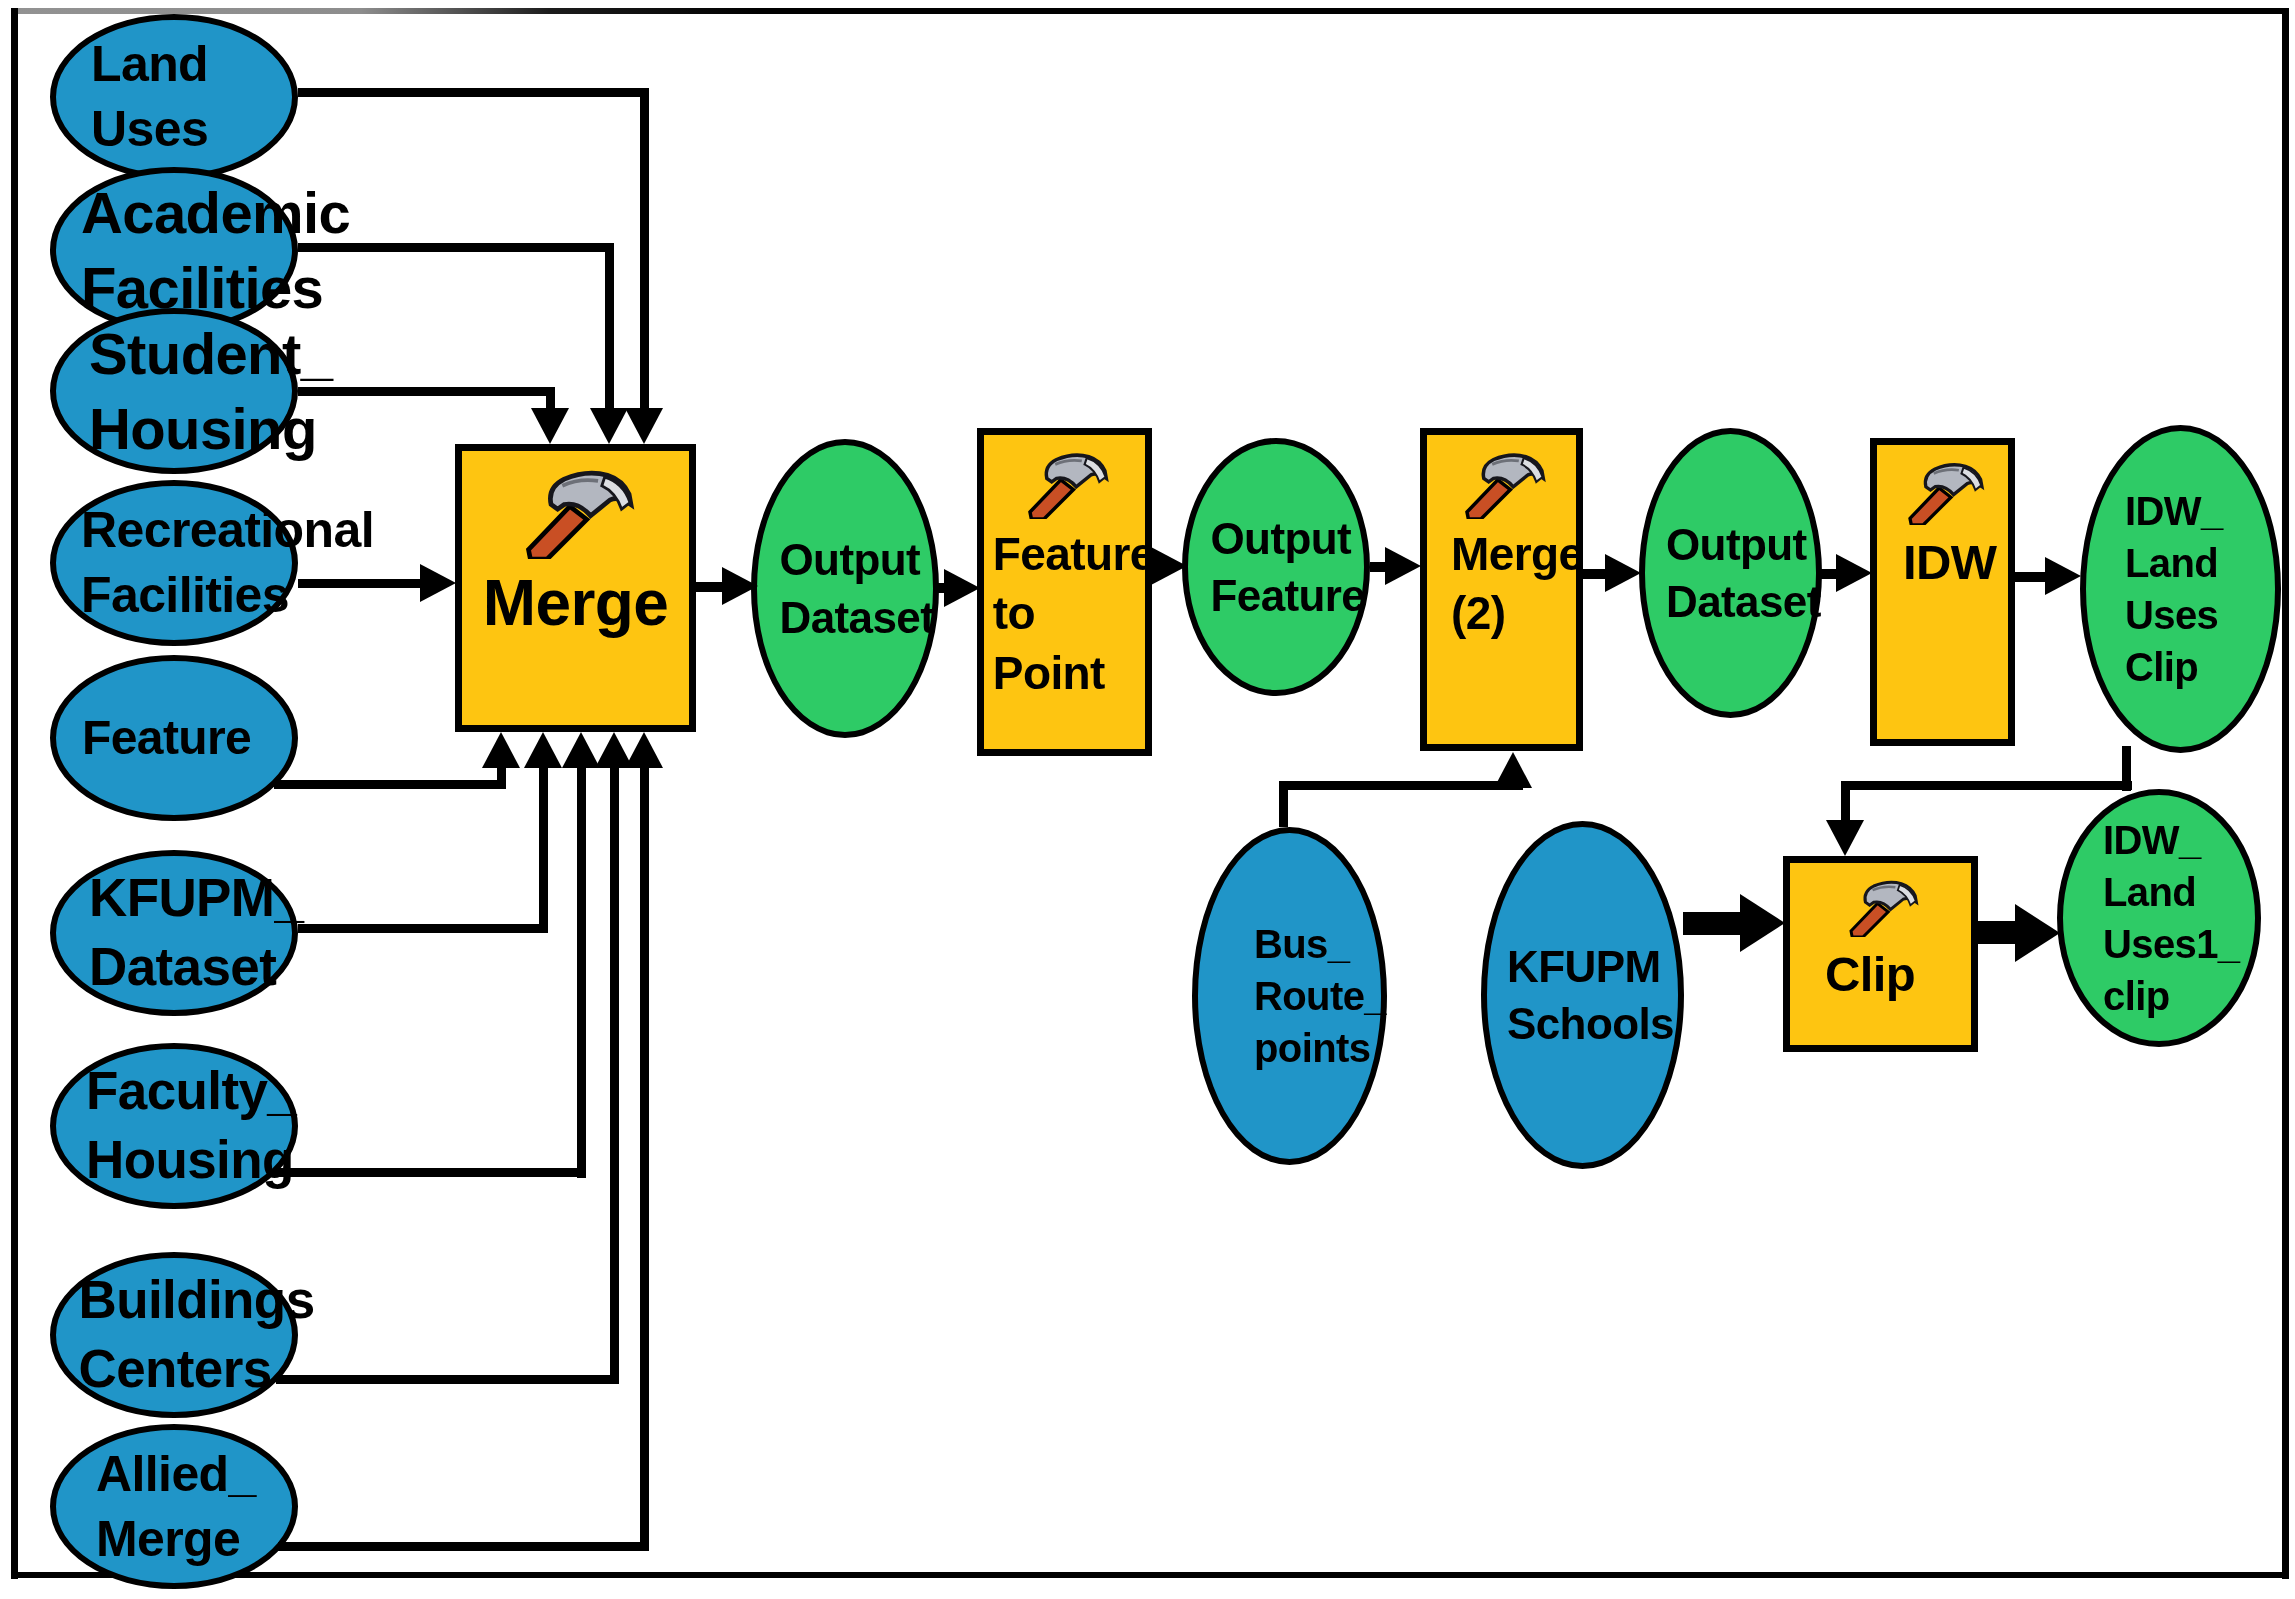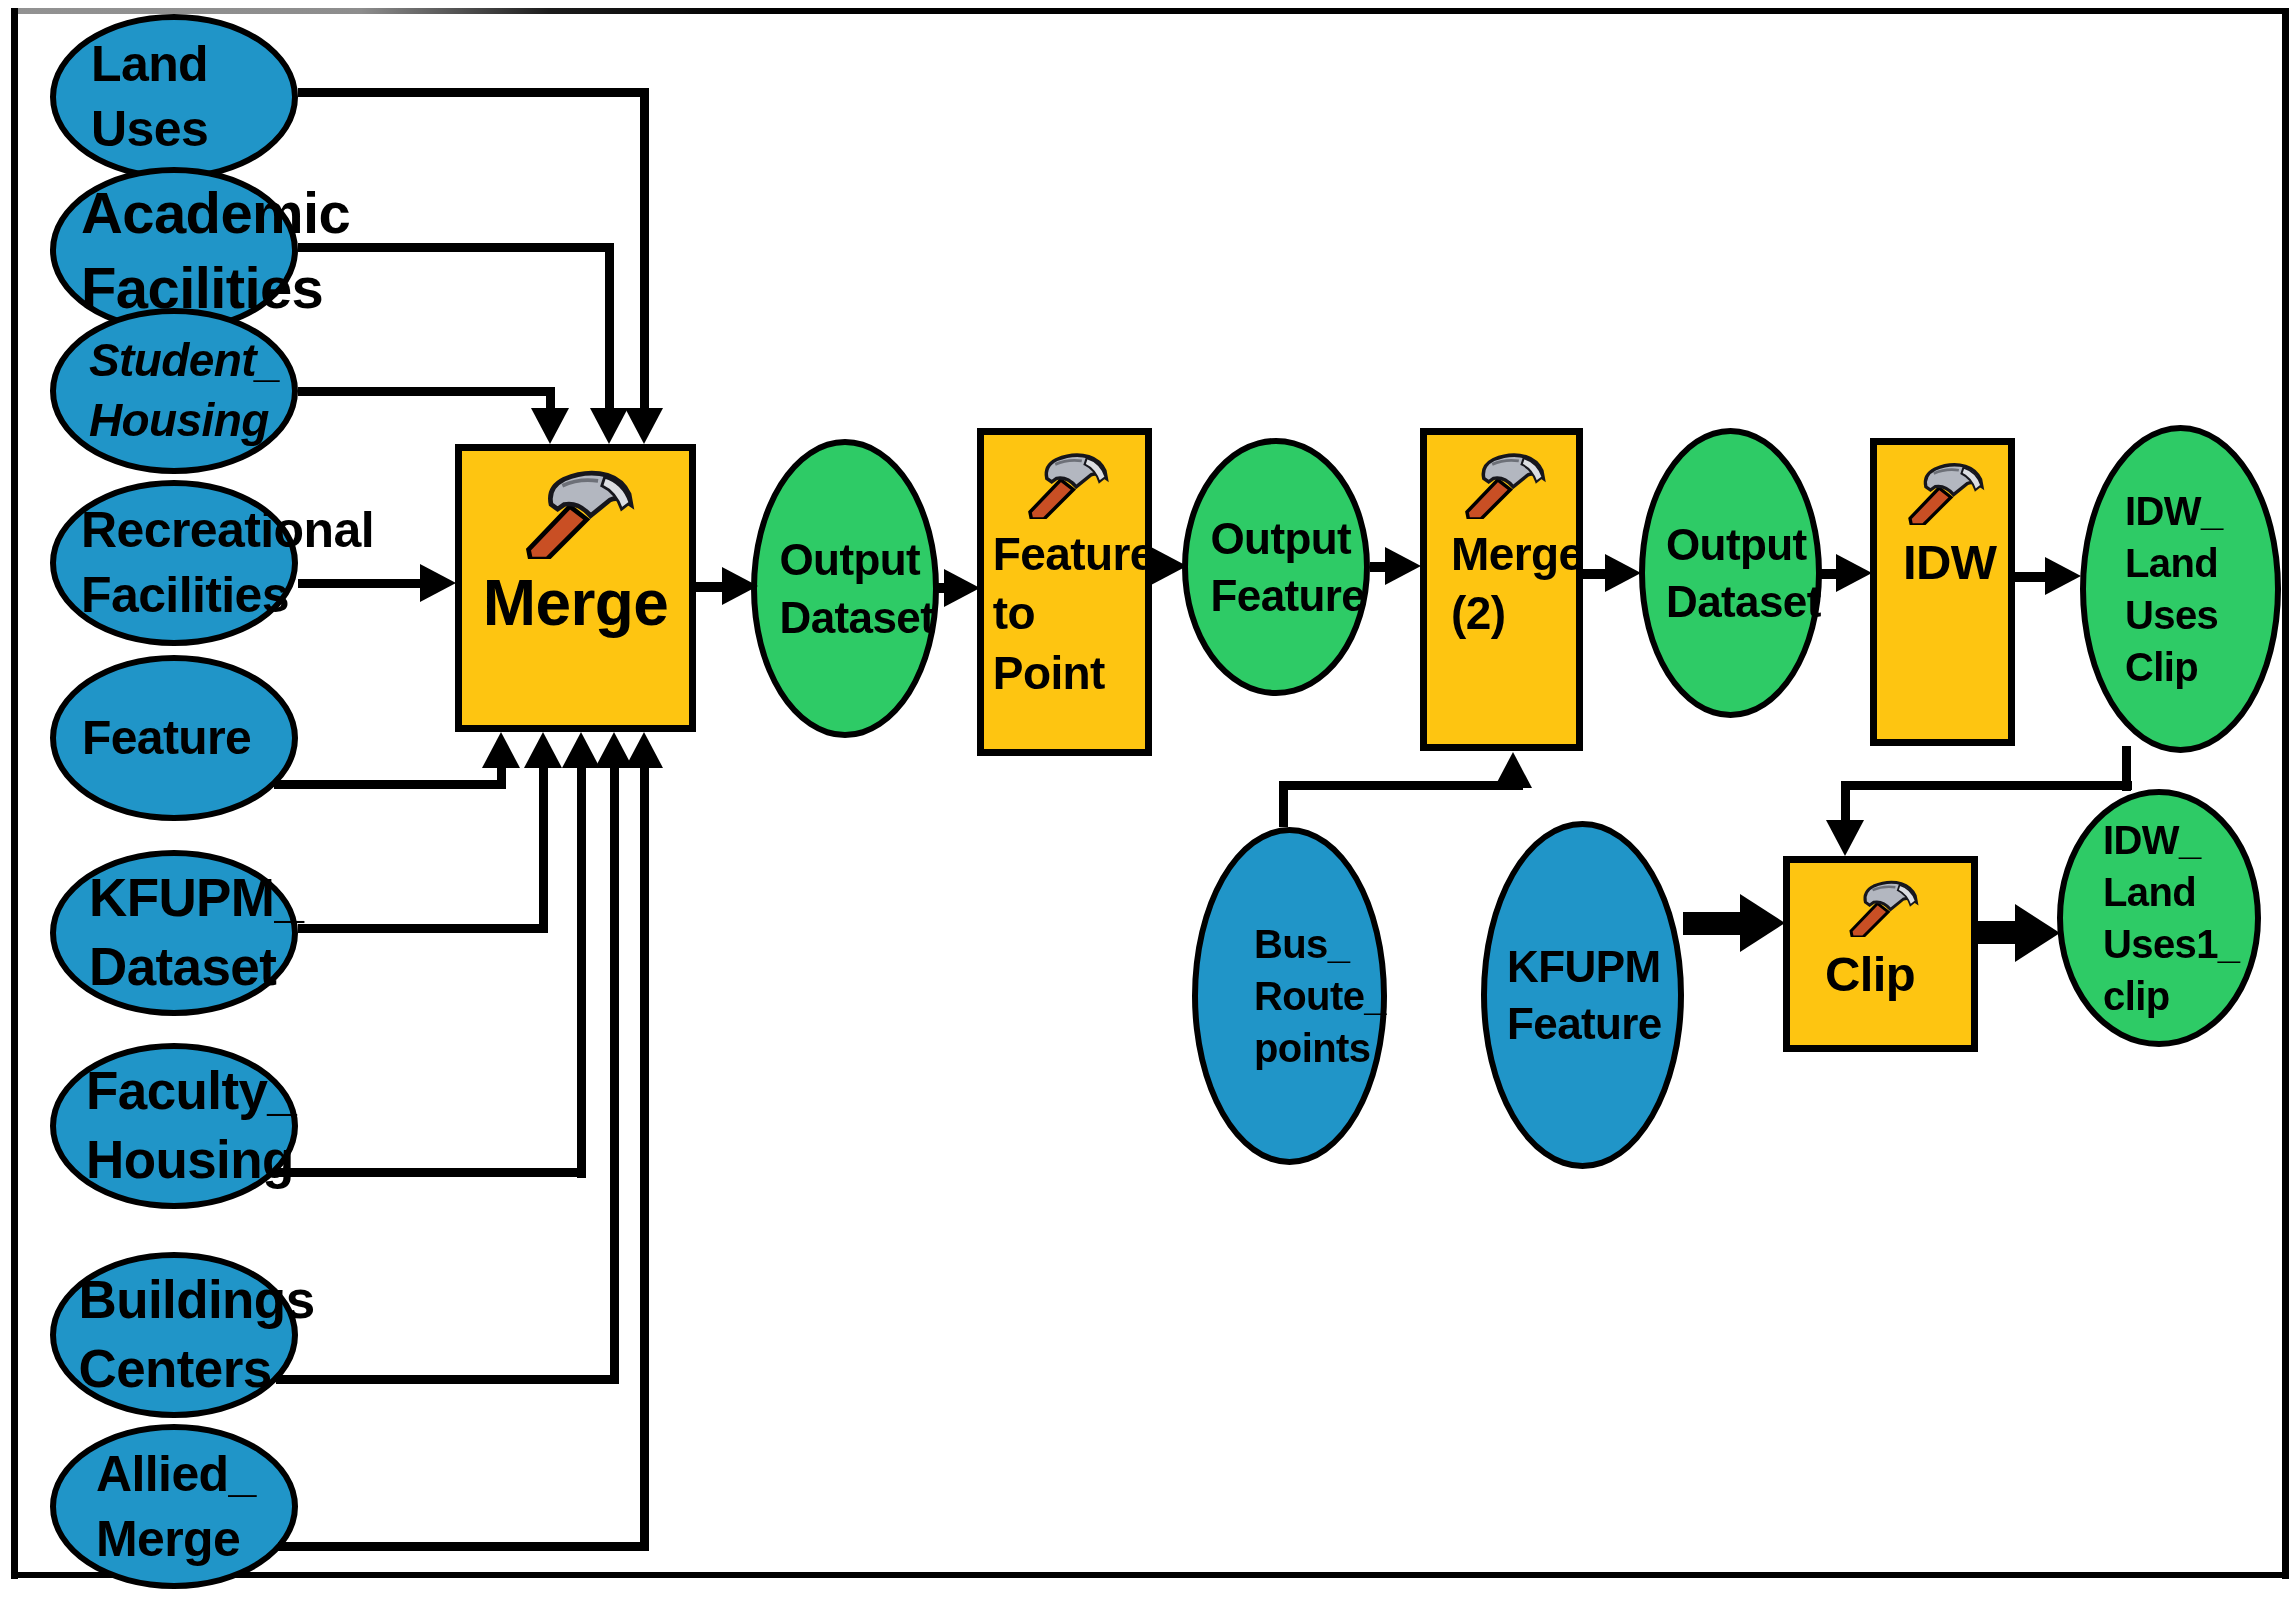--- a/index.html
+++ b/index.html
@@ -42,21 +42,21 @@
   <div id="nodes-layer">
       <div class="node ellipse" style="left: 50px; top: 13.8px; width: 248px; height: 166px; background: rgb(32, 149, 200);">
         <div class="label" style="font-size:50px;padding-left:35px;">Land
 Uses</div>
       </div>
       <div class="node ellipse" style="left: 50px; top: 167px; width: 248px; height: 166px; background: rgb(32, 149, 200);">
         <div class="label" style="font-size:58px;padding-left:25px;">Academic
 Facilities</div>
       </div>
       <div class="node ellipse" style="left: 50px; top: 308px; width: 248px; height: 166px; background: rgb(32, 149, 200);">
-        <div class="label" style="font-size:46px;padding-left:33px;font-style:italic;">Student_
+        <div class="label" style="font-size:58px;padding-left:33px;">Student_
 Housing</div>
       </div>
       <div class="node ellipse" style="left: 50px; top: 480px; width: 248px; height: 166px; background: rgb(32, 149, 200);">
         <div class="label" style="font-size:50px;padding-left:25px;">Recreational
 Facilities</div>
       </div>
       <div class="node ellipse" style="left: 50px; top: 655px; width: 248px; height: 166px; background: rgb(32, 149, 200);">
         <div class="label" style="font-size:48px;padding-left:26px;">Feature</div>
       </div>
       <div class="node ellipse" style="left: 50px; top: 850px; width: 248px; height: 166px; background: rgb(32, 149, 200);">
@@ -132,21 +132,21 @@
 Uses
 Clip</div>
       </div>
       <div class="node ellipse" style="left: 1192px; top: 827px; width: 195px; height: 338px; background: rgb(32, 149, 200);">
         <div class="label" style="font-size:40px;padding-left:56px;">Bus_
 Route_
 points</div>
       </div>
       <div class="node ellipse" style="left: 1481px; top: 821px; width: 203px; height: 348px; background: rgb(32, 149, 200);">
         <div class="label" style="font-size:44px;padding-left:20px;">KFUPM
-Feature</div>
+Schools</div>
       </div>
       <div class="node box" style="left: 1783px; top: 856px; width: 195px; height: 196px; background: rgb(254, 197, 17);">
         <span class="icon"><svg viewBox="0 0 140 100" width="94" height="60">
             <path d="M20 90 L64 44 L82 58 L40 100 L22 100 Z" fill="#c94f24" stroke="#000" stroke-width="5"></path>
             <path d="M44 42 Q40 24 58 15 Q82 5 104 11 Q120 16 127 31 L129 42 Q116 33 107 37 L86 54 Q73 39 58 42 L51 47 Z" fill="#b3b7c0" stroke="#16161c" stroke-width="5"></path>
             <path d="M101 13 Q121 19 128 40 L119 47 Q113 29 98 22 Z" fill="#dcdee2" stroke="#16161c" stroke-width="3"></path>
             <path d="M56 22 Q74 14 94 17" fill="none" stroke="#6d7078" stroke-width="4"></path>
           </svg></span>
         <div class="label" style="font-size:49px;margin-left:35px;">Clip</div>
       </div>

